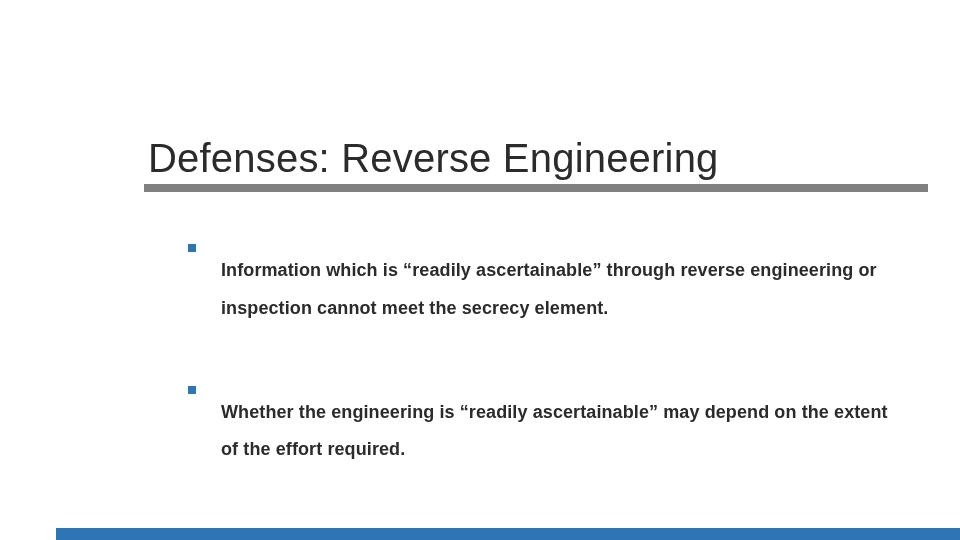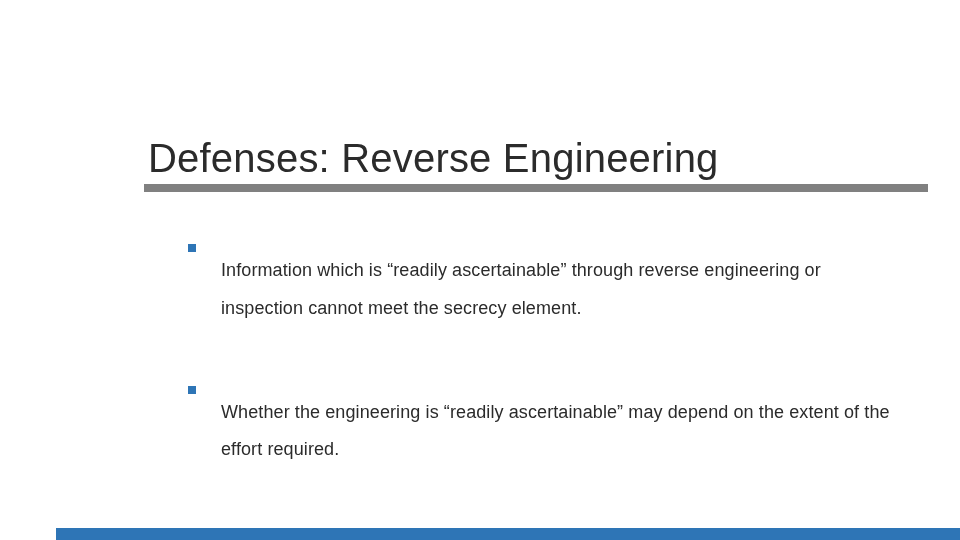--- a/index.html
+++ b/index.html
@@ -48,21 +48,21 @@
     width: 7px;
     height: 7px;
     background: #2e75b6;
     margin-top: 8px;
     margin-right: 9px;
   }
   .bullet-text {
     flex: 1 1 auto;
     font-family: "Segoe UI", "Helvetica Neue", Arial, sans-serif;
     font-size: 18px;
-    font-weight: 400;
+    font-weight: 700;
     color: #2b2b2b;
     line-height: 2.1;
     letter-spacing: 0.1px;
   }
   .footer-bar {
     position: absolute;
     left: 0;
     bottom: 0;
     width: 960px;
     height: 44px;

